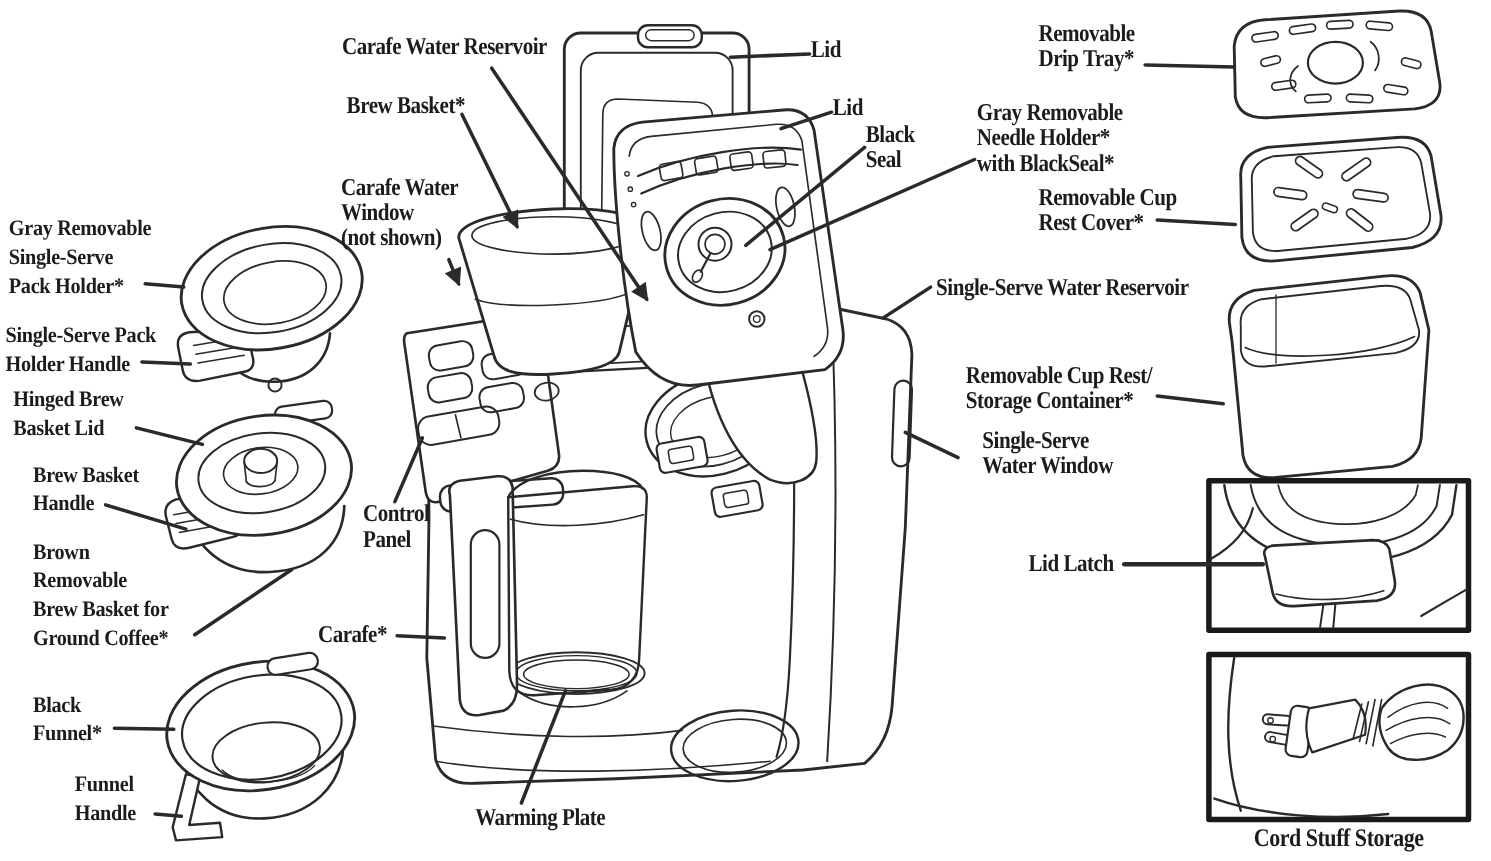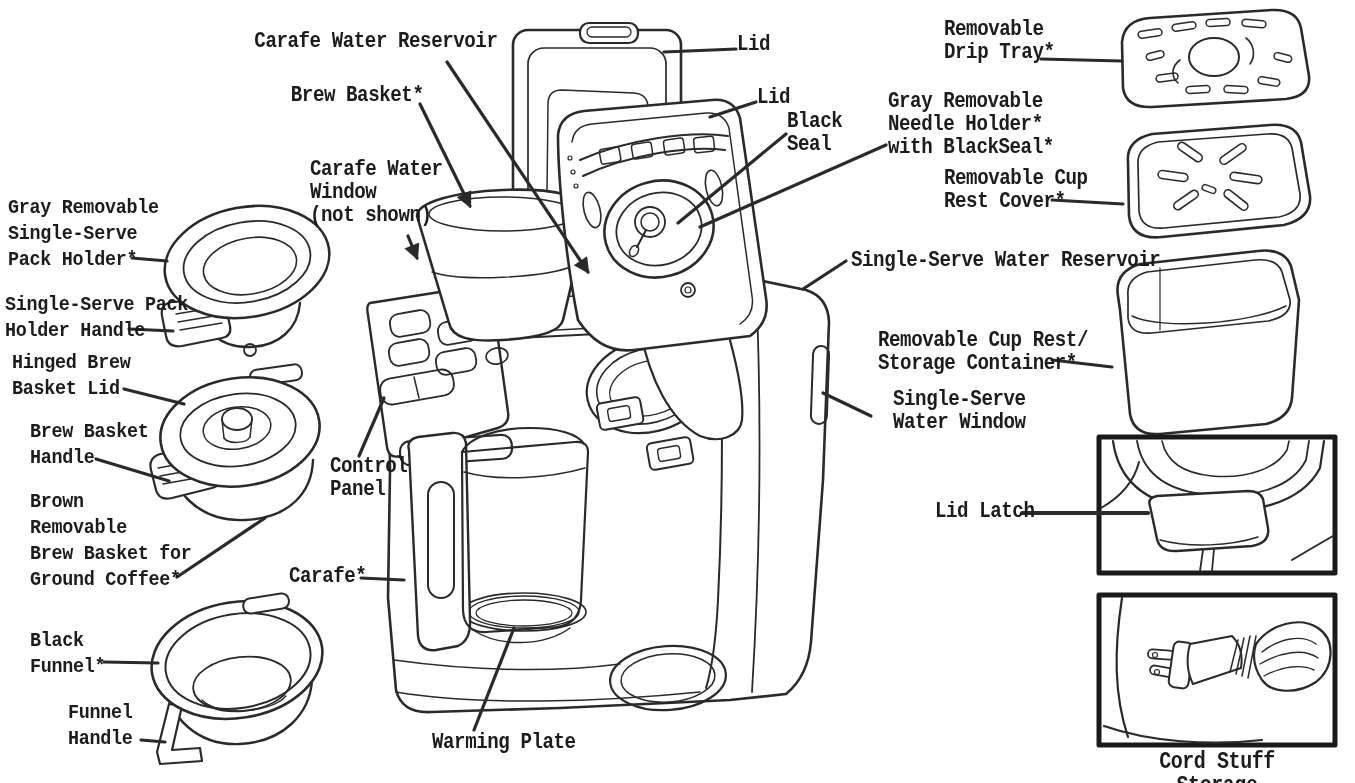--- a/index.html
+++ b/index.html
@@ -1,17 +1,17 @@
 <!DOCTYPE html>
 <html><head>
 <meta charset="utf-8">
 <style>
   html,body{margin:0;padding:0;background:#fff;}
   #stage{position:relative;width:1355px;height:783px;background:#fff;overflow:hidden;
-         font-family:Liberation Mono, monospace;}
+         font-family:Liberation Serif, serif;}
   #art{position:absolute;left:0;top:0;z-index:1;}
   .lbl{position:absolute;z-index:2;font-weight:bold;color:#1c1c1c;white-space:pre-line;
        font-size:22px;line-height:1.05;letter-spacing:-0.5px;transform:scaleX(0.87);
        transform-origin:left top;}
   .lbl.r{text-align:right;transform-origin:right top;}
   .lbl.c{text-align:center;transform-origin:center top;}
   .lbl.small{font-size:20px;line-height:1.3;letter-spacing:-0.3px;transform:scaleX(0.92);}
   svg *{vector-effect:none;}
 </style>
 </head>

